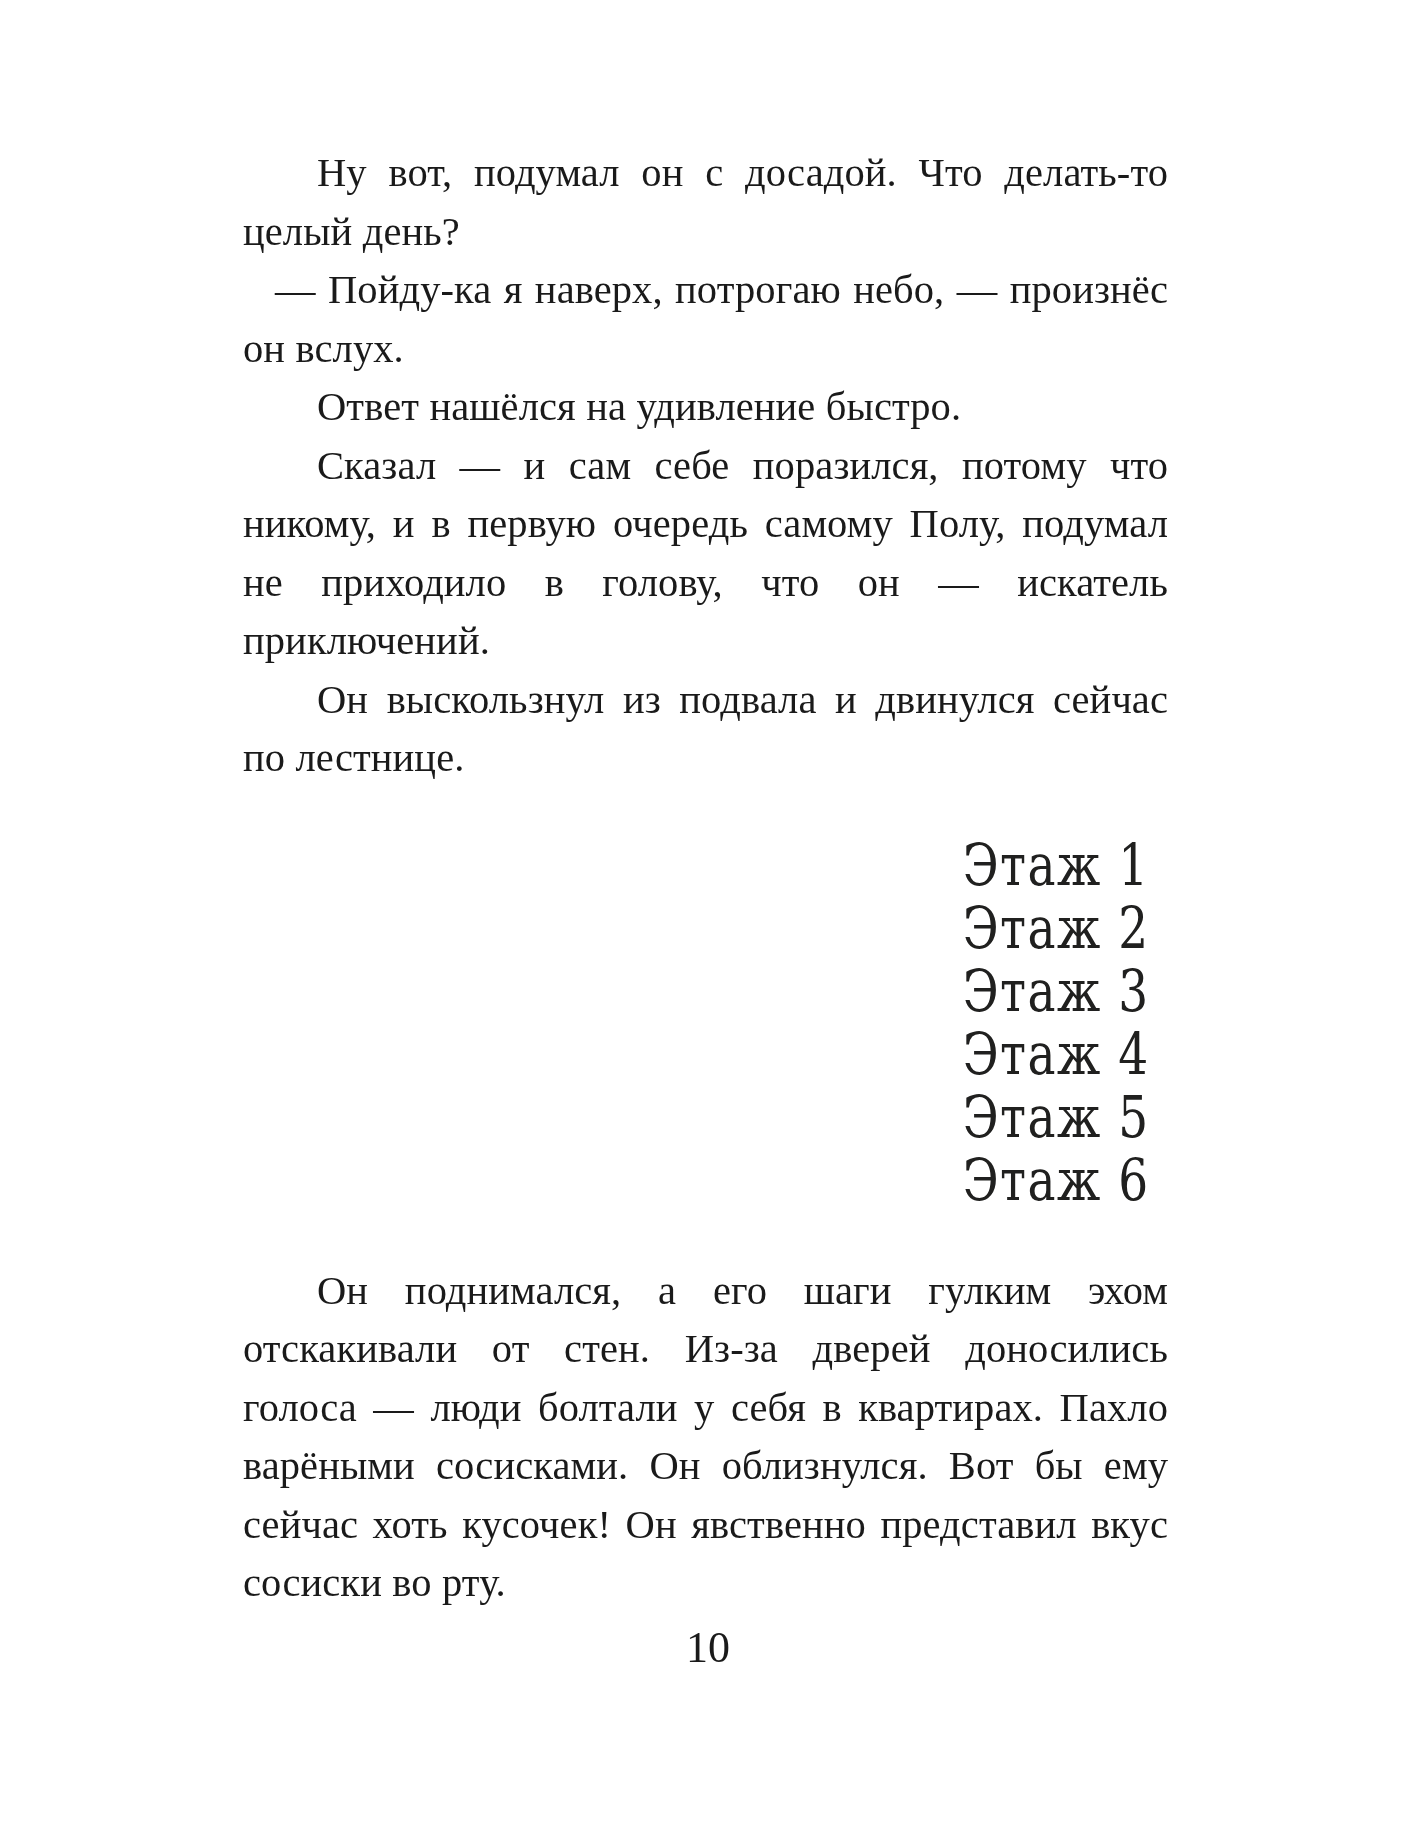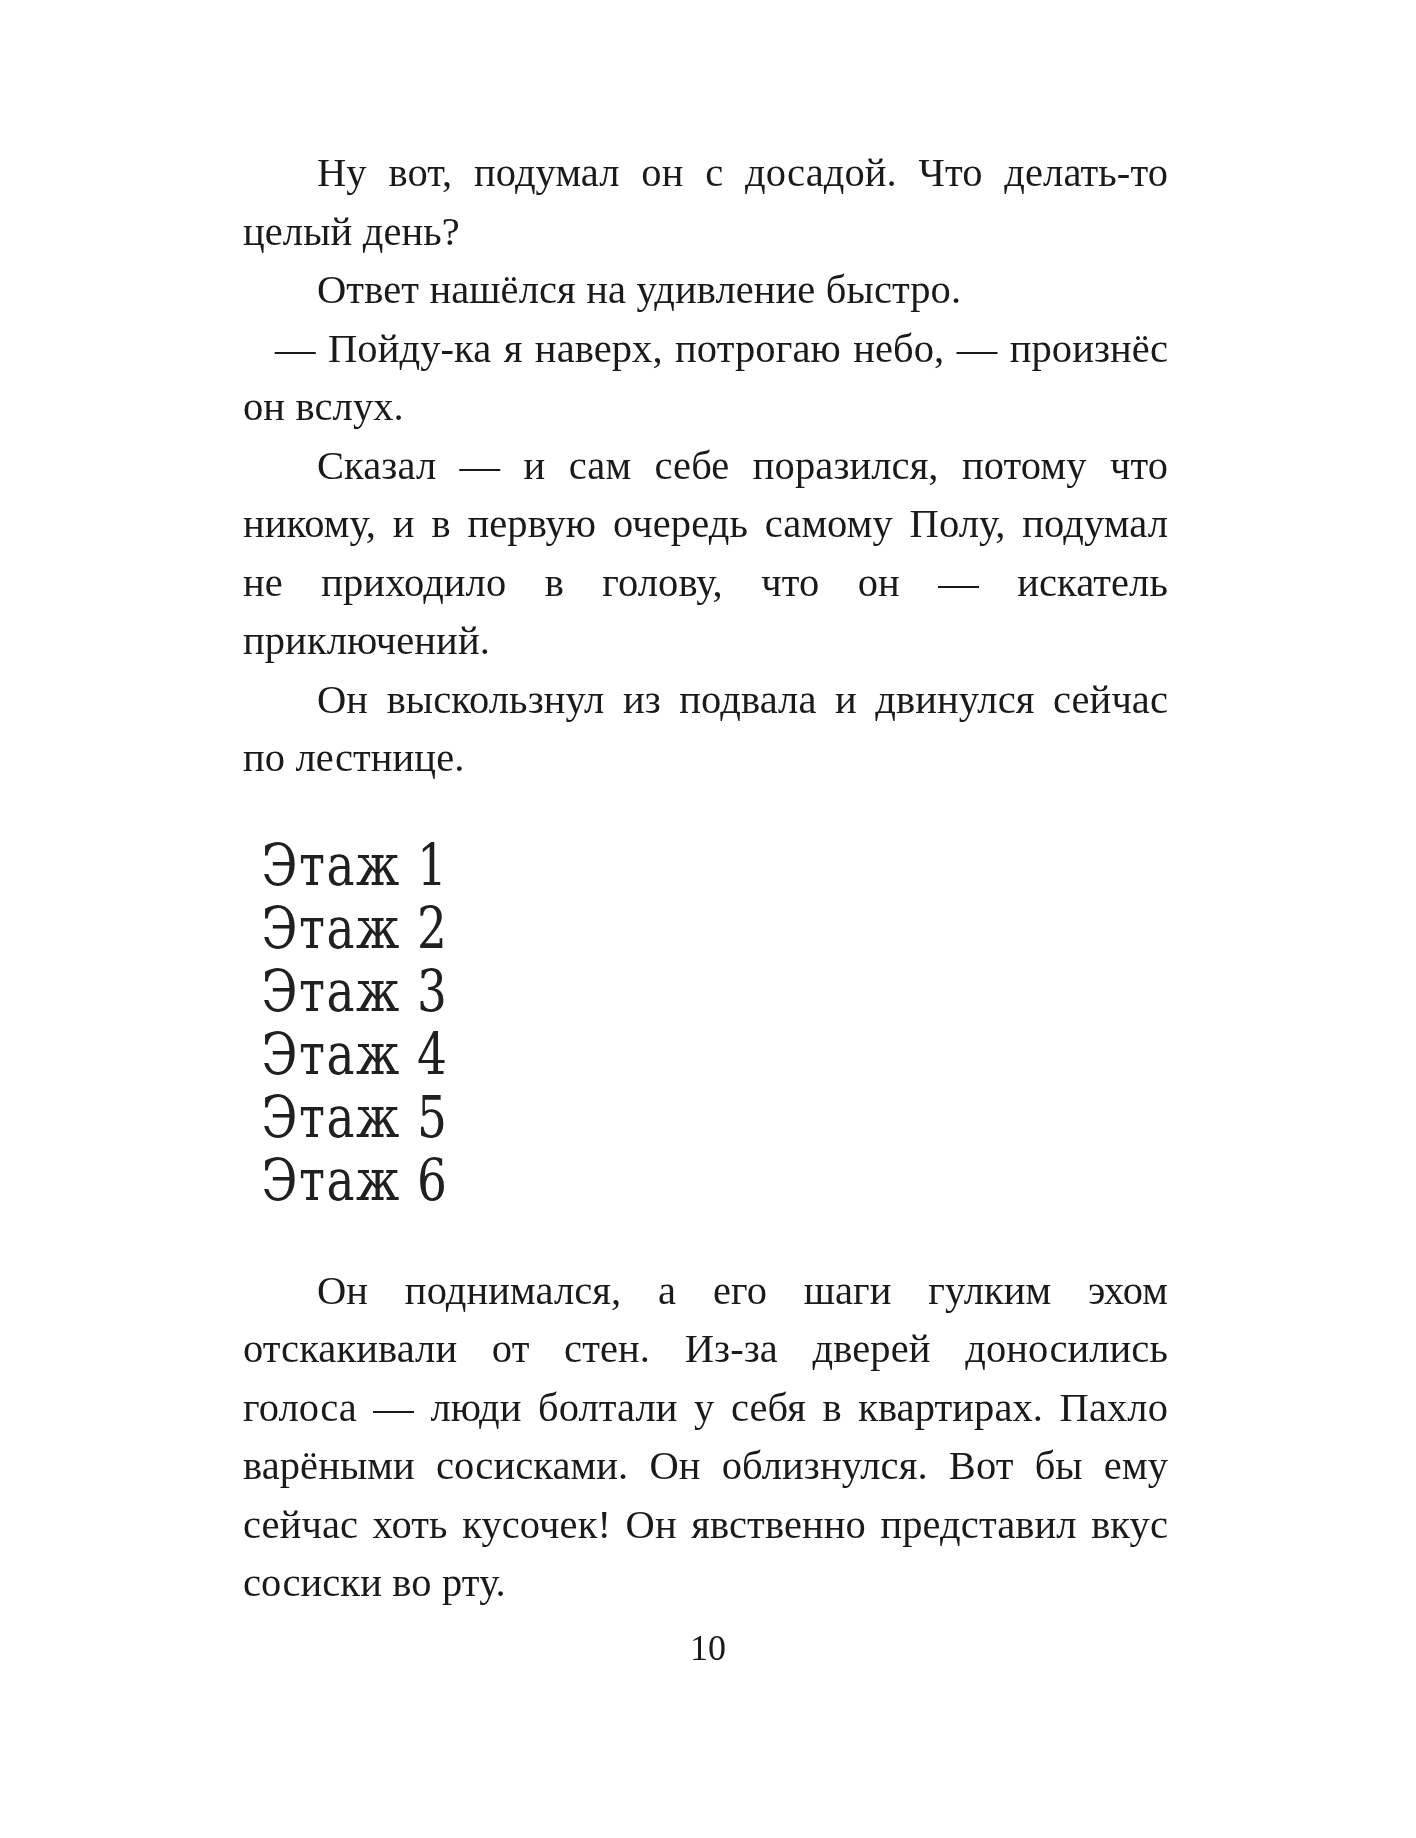--- a/index.html
+++ b/index.html
@@ -50,21 +50,21 @@
   p.para.dialogue {
     text-indent: 32px;
   }
 
   
   .floors {
     position: absolute;
     left: 0;
     top: 0;
     width: 925px;
-    text-align: left;
+    text-align: right;
   }
 
   .floor-line {
     font-family: "DejaVu Serif", "Liberation Serif", serif;
     font-size: 49px;
     line-height: 63px;
     letter-spacing: 1.5px;
     color: #20201f;
     white-space: nowrap;
     font-weight: 400;
@@ -72,38 +72,38 @@
     transform: scaleY(1.18) scaleX(0.96);
     transform-origin: center center;
   }
 
   .page-number {
     position: absolute;
     left: 0;
     top: 1578px;
     width: 1416px;
     text-align: center;
-    font-size: 36px;
+    font-size: 44px;
     line-height: 44px;
     color: #1a1a1a;
     font-family: "Liberation Serif", "DejaVu Serif", serif;
   }
 </style>
 </head>
 <body>
 
 <div class="page">
 
   <div class="text-block">
 
     <p class="para">Ну вот, подумал он с досадой. Что делать-то целый день?</p>
 
+    <p class="para dialogue">— Пойду-ка я наверх, потрогаю небо, — произнёс он вслух.</p>
+
     <p class="para">Ответ нашёлся на удивление быстро.</p>
-
-    <p class="para dialogue">— Пойду-ка я наверх, потрогаю небо, — произнёс он вслух.</p>
 
     <p class="para">Сказал — и сам себе поразился, потому что никому, и в первую очередь самому Полу, подумал не приходило в голову, что он — искатель приключений.</p>
 
     <p class="para">Он выскользнул из подвала и двинулся сейчас по лестнице.</p>
 
 
     <div style="height:46px"></div>
 
     <div class="floors" style="position:relative;">
       <div class="floor-line">Этаж 1</div>

